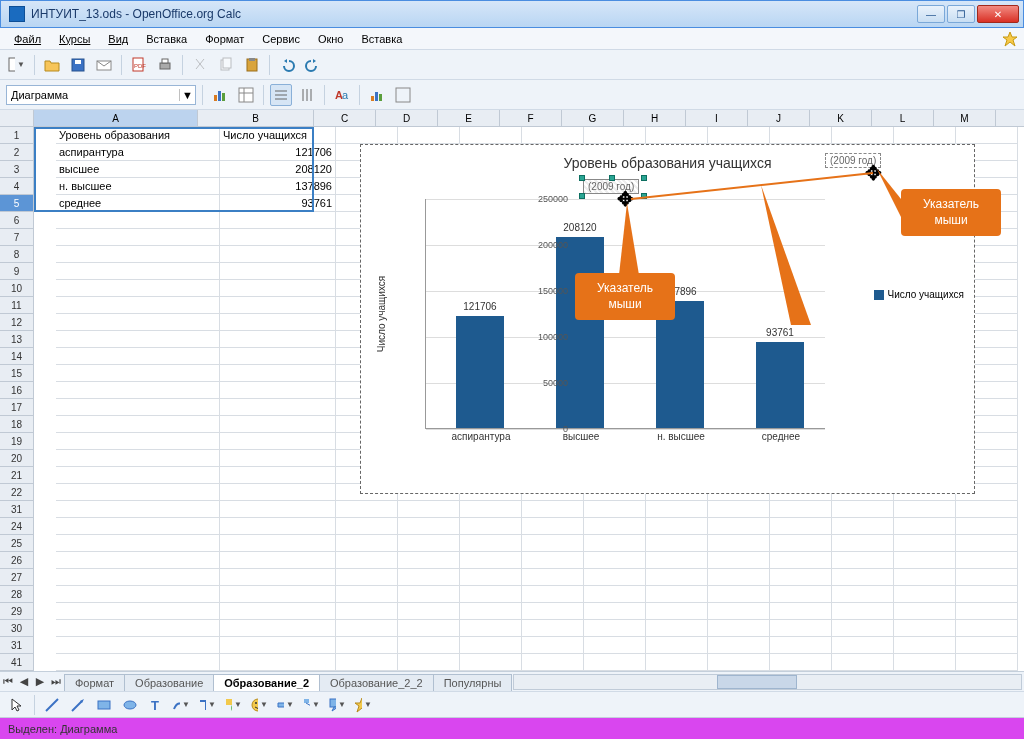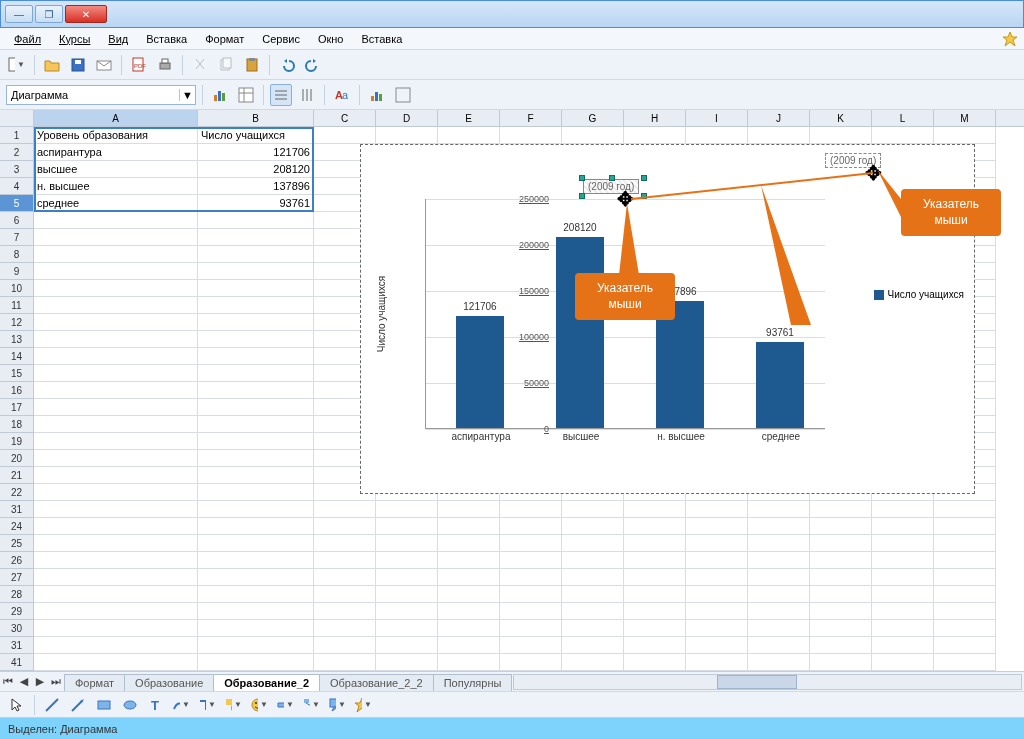--- a/index.html
+++ b/index.html
@@ -36,33 +36,33 @@
 .sheet-area { flex:1; display:flex; position:relative; overflow:hidden; background:#fff;}
 .rowhdrs { width:34px; background:#e8edf3; border-right:1px solid #c0c9d4;}
 .rowhdr { height:17px; border-bottom:1px solid #c0c9d4; text-align:center; font-size:10px; color:#333; line-height:17px;}
 .rowhdr.sel { background:#5c95d6; color:#fff;}
 .colhdrs { height:17px; background:#e8edf3; display:flex; border-bottom:1px solid #c0c9d4;}
 .colhdr { border-right:1px solid #c0c9d4; text-align:center; font-size:10px; line-height:17px;}
 .colhdr.sel { background:#bcd3ee;}
 .corner { width:34px; height:17px; background:#e8edf3; border-right:1px solid #c0c9d4; border-bottom:1px solid #c0c9d4;}
 .grid { position:relative; flex:1;}
 .gridinner { position:relative;}
-.row { display:flex; height:17px;}
+.row { display:flex; height:17px;margin-left:22px;}
 .cell { border-right:1px solid #d8dde3; border-bottom:1px solid #d8dde3; padding:0 3px; font-size:11px; line-height:16px; overflow:hidden; white-space:nowrap;}
 .cell.num { text-align:right;}
 .selbox { position:absolute; border:2px solid #3b7fc4; pointer-events:none;}
 
 
 .chart { position:absolute; left:326px; top:17px; width:615px; height:350px; background:#fff; border:1px dashed #666;}
 .chart-inner { position:absolute; inset:4px; }
 .chart-title { text-align:center; font-size:14px; padding:6px 0; color:#333;}
 .ylabel { position:absolute; left:2px; top:50%; transform:translate(-50%,-50%) rotate(-90deg); transform-origin:center; font-size:10px; color:#333; white-space:nowrap;}
 .plot { position:absolute; left:60px; top:50px; width:400px; height:230px; border-left:1px solid #999; border-bottom:1px solid #999;}
 .gridline { position:absolute; left:0; right:0; border-top:1px solid #ddd;}
-.ytick { position:absolute; right:421px; font-size:9px; color:#555; transform:translateY(-50%);text-decoration:underline;}
+.ytick { position:absolute; right:402px; font-size:9px; color:#555; transform:translateY(-50%);}
 .bar { position:absolute; bottom:0; width:48px; background:#1e5a8f;}
 .barlabel { position:absolute; font-size:10px; color:#333; width:60px; text-align:center;}
 .xcat { position:absolute; top:232px; font-size:10px; color:#333; width:90px; text-align:center;}
 .legend { position:absolute; right:6px; top:140px; font-size:10px; display:flex; align-items:center; gap:4px;}
 .legend .sw { width:10px; height:10px; background:#1e5a8f;}
 
 .subtitle-box { position:absolute; border:1px dashed #888; padding:1px 4px; font-size:10px; color:#666; display:flex; align-items:center;}
 .handle { width:6px; height:6px; background:#2aa593; border:1px solid #0d6f61; position:absolute;}
 
 .callout { position:absolute; background:#e67218; color:#fff; font-size:12px; padding:8px 12px; border-radius:4px; text-align:center; line-height:1.3;}
@@ -75,29 +75,33 @@
 .tab { padding:2px 10px; border:1px solid #b0bfd0; border-bottom:none; background:#fff; margin-right:-1px; cursor:pointer; border-radius:0 0 0 0; position:relative; top:1px;}
 .tab.inactive { background:#e4ebf3; color:#555;}
 .tab.active { background:#fff; font-weight:bold;}
 .hscroll { flex:1; height:16px; background:#e9eef4; margin:0 2px; position:relative; border:1px solid #c0cbd8;}
 .hscroll .thumb { position:absolute; left:40%; width:80px; top:0; bottom:0; background:#c9d7e8; border:1px solid #9fb5ce;}
 
 
 .drawbar { height:26px; background:#eef3f9; display:flex; align-items:center; padding:0 6px; gap:4px; border-top:1px solid #d0dae6;}
 
 
-.status { height:22px; background:#7dd3fc; border-top:1px solid #c4cfdb; display:flex; align-items:center; padding:0 8px; font-size:11px; color:#333;}
+.status { height:22px; background:#d946ef; border-top:1px solid #c4cfdb; display:flex; align-items:center; padding:0 8px; font-size:11px; color:#333;}
 
 svg { display:block; }
 .trajectory { position:absolute; pointer-events:none; }
 </style>
 </head>
 <body>
 
 <div class="titlebar">
+  <div class="title">
+    <span class="appicon"></span>
+    <span>ИНТУИТ_13.ods - OpenOffice.org Calc</span>
+  </div>
   <div class="winbtns">
     <div class="winbtn">—</div>
     <div class="winbtn">❐</div>
     <div class="winbtn close">✕</div>
   </div>
 </div>
 
 <div class="menubar">
   <div class="menuitem"><span class="u">Файл</span></div>
   <div class="menuitem"><span class="u">Курсы</span></div>
@@ -775,20 +779,21 @@
               <div class="cell" style="width: 62px;"></div>
               <div class="cell" style="width: 62px;"></div>
               <div class="cell" style="width: 62px;"></div>
               <div class="cell" style="width: 62px;"></div>
             </div>
           </div>
         <div class="selbox" style="left:0; top:0; width:280px; height:85px;"></div>
 
         <div class="chart">
           <div class="chart-inner">
+            <div class="chart-title">Уровень образования учащихся</div>
             <div class="ylabel" style="left:16px; top:165px;">Число учащихся</div>
 
             <div class="plot" id="plot">
                 <div class="gridline" style="top: 230px;"></div>
                 <div class="gridline" style="top: 184px;"></div>
                 <div class="gridline" style="top: 138px;"></div>
                 <div class="gridline" style="top: 92px;"></div>
                 <div class="gridline" style="top: 46px;"></div>
                 <div class="gridline" style="top: 0px;"></div>
                 <div class="bar" style="left: 30px; height: 111.97px;"></div>

